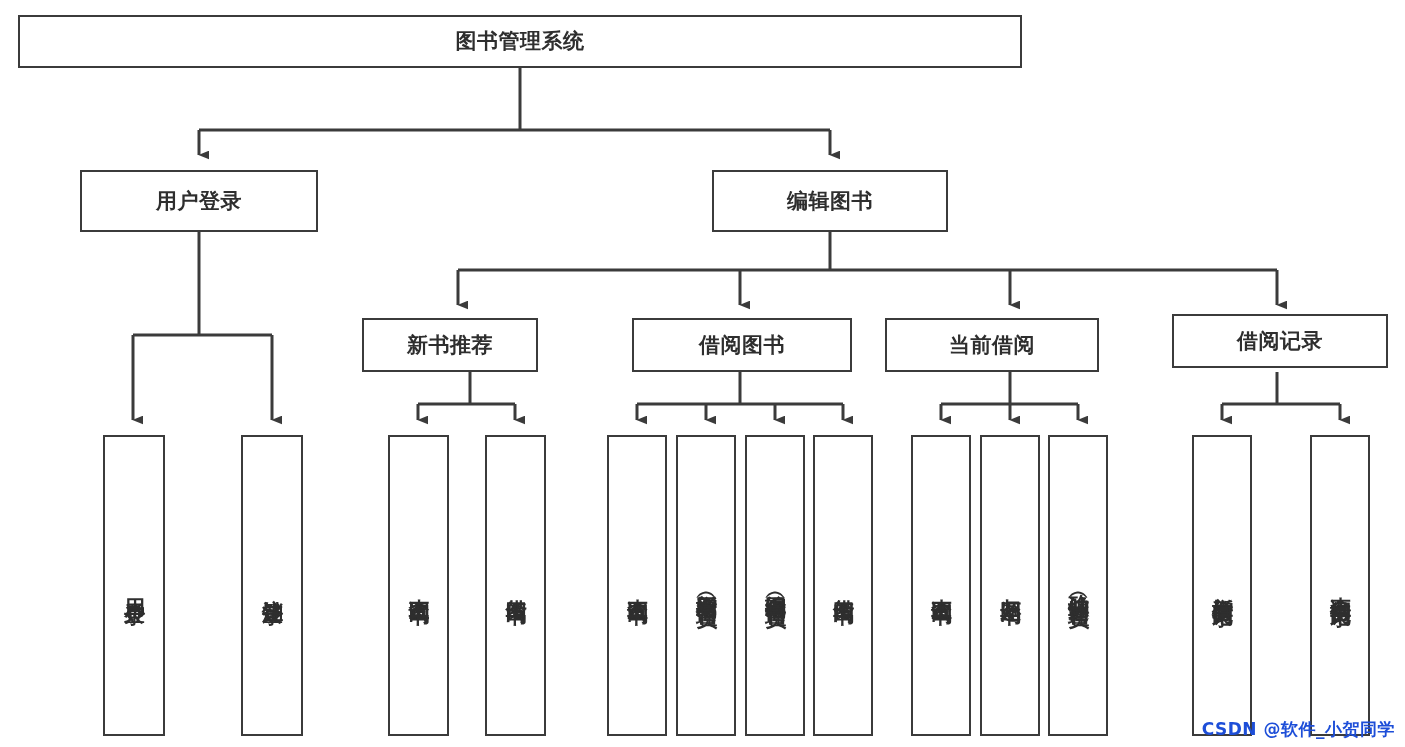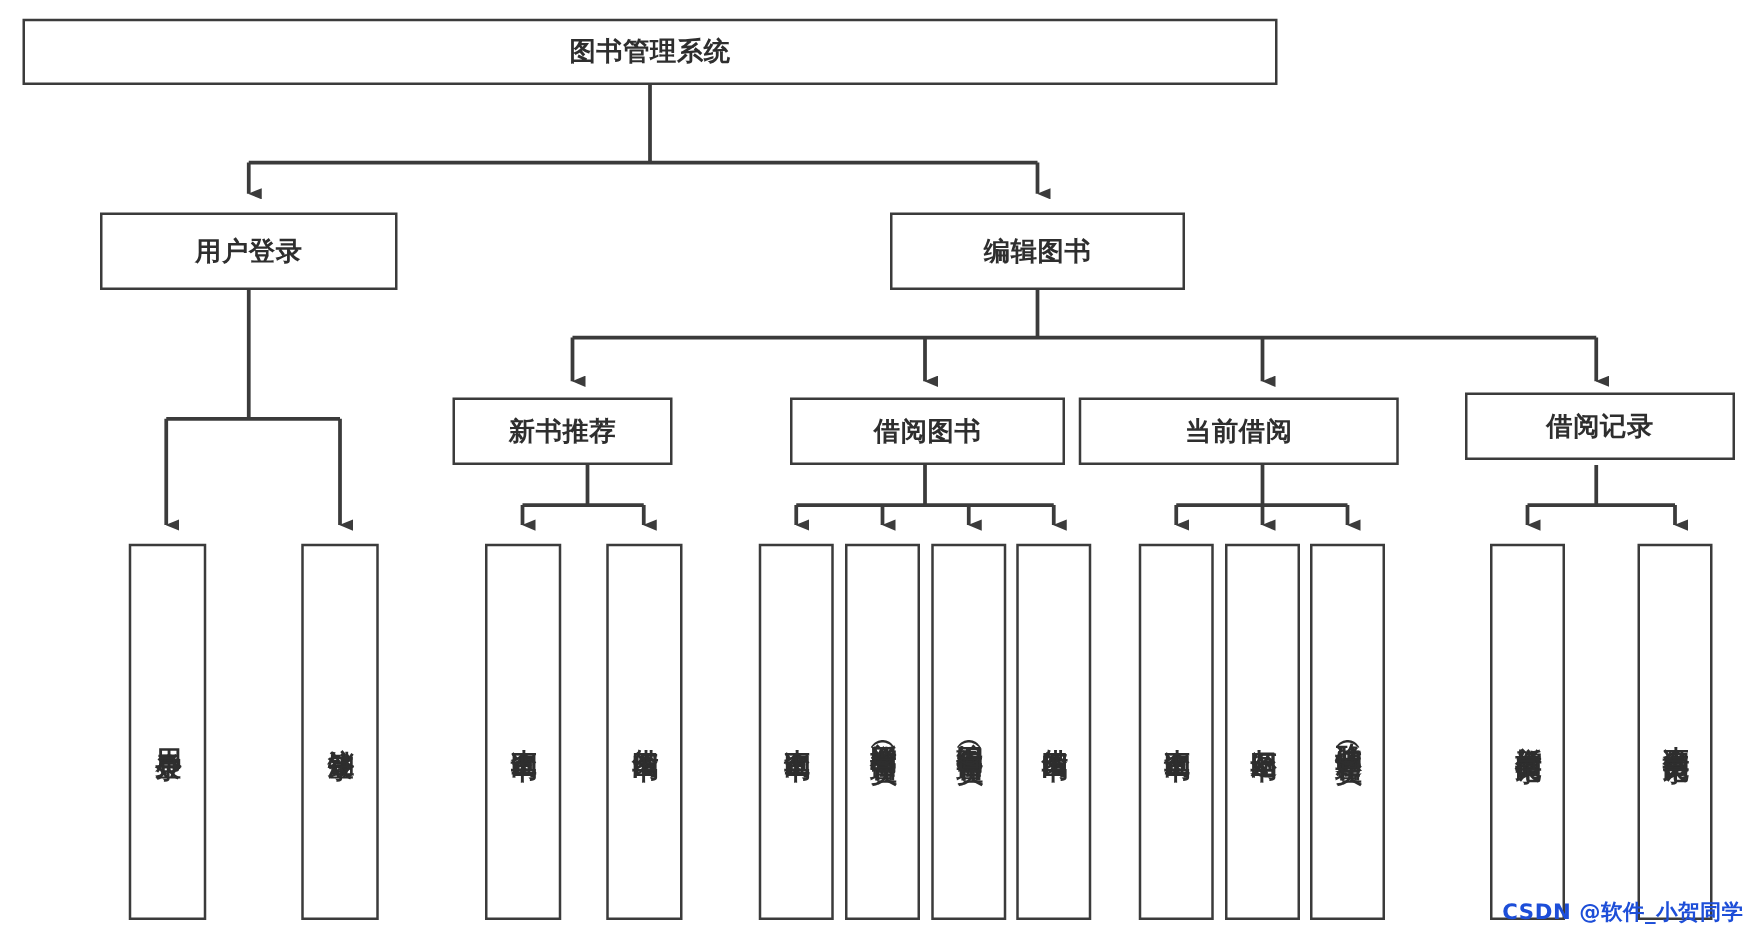--- a/index.html
+++ b/index.html
@@ -147,21 +147,21 @@
   </div>
 
   <div class="node" style="left:362px; top:318px; width:176px; height:54px;">
     <span class="node-label">新书推荐</span>
   </div>
 
   <div class="node" style="left:632px; top:318px; width:220px; height:54px;">
     <span class="node-label">借阅图书</span>
   </div>
 
-  <div class="node" style="left:863px; top:318px; width:256px; height:54px;">
+  <div class="node" style="left:885px; top:318px; width:214px; height:54px;">
     <span class="node-label">当前借阅</span>
   </div>
 
   <div class="node" style="left:1172px; top:314px; width:216px; height:54px;">
     <span class="node-label">借阅记录</span>
   </div>
 
   <div class="leaf" style="left:103px; top:435px; width:62px; height:301px;">
     <span class="leaf-label">用户登录</span>
   </div>

